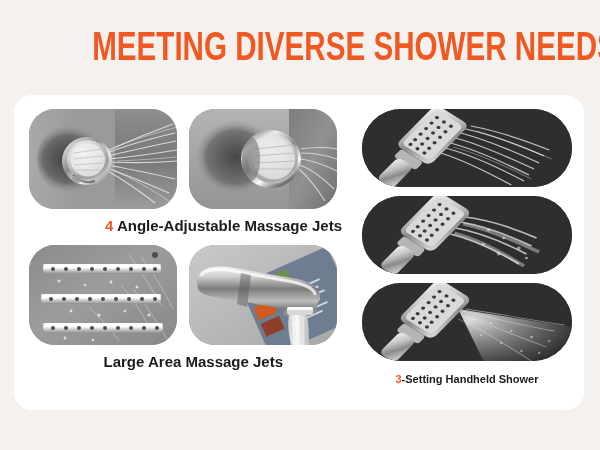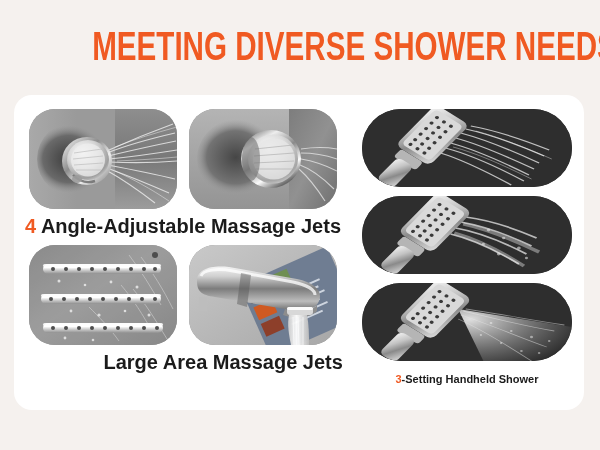--- a/index.html
+++ b/index.html
@@ -93,26 +93,26 @@
 
   .caption-row {
     display: flex;
     flex-direction: row;
     justify-content: center;
     gap: 6px;
     margin-top: 8px;
     margin-bottom: 10px;
   }
   .caption {
-    font-size: 20px;
+    font-size: 15px;
     font-weight: bold;
     color: #1b1b1b;
     line-height: 18px;
     white-space: nowrap;
-    text-align: center;
+    text-align: right;
   }
   .caption.single { width: 100%; }
   .caption.half { width: 50%; }
   .num {
     color: #f05a22;
     font-weight: bold;
   }
 
   
   .pill {

